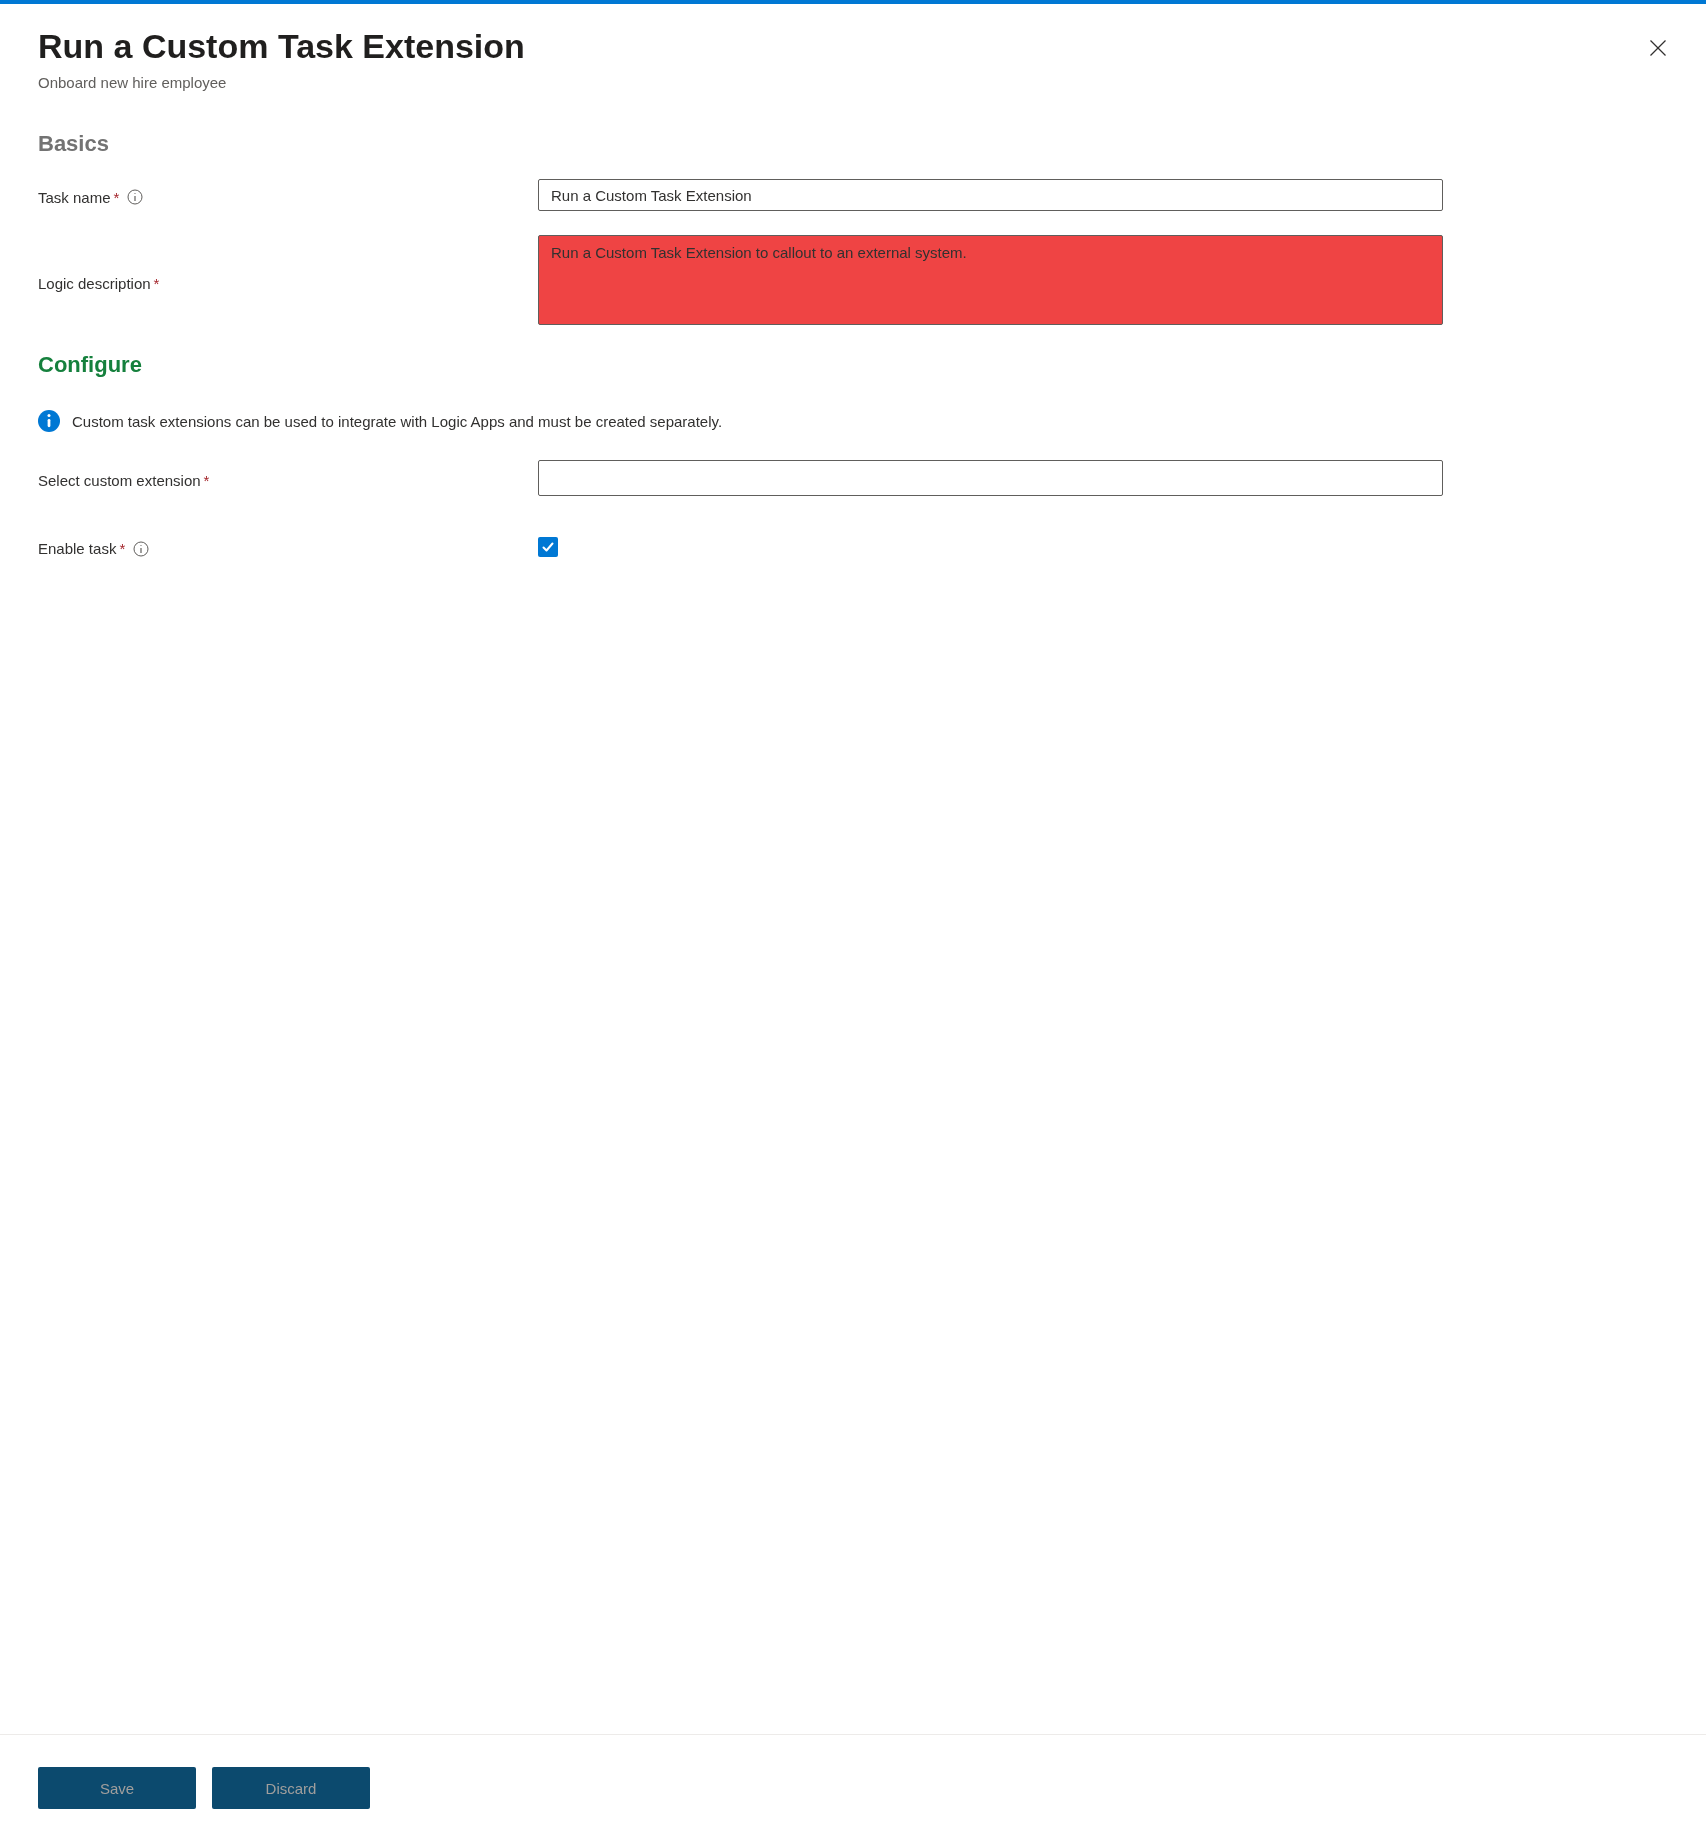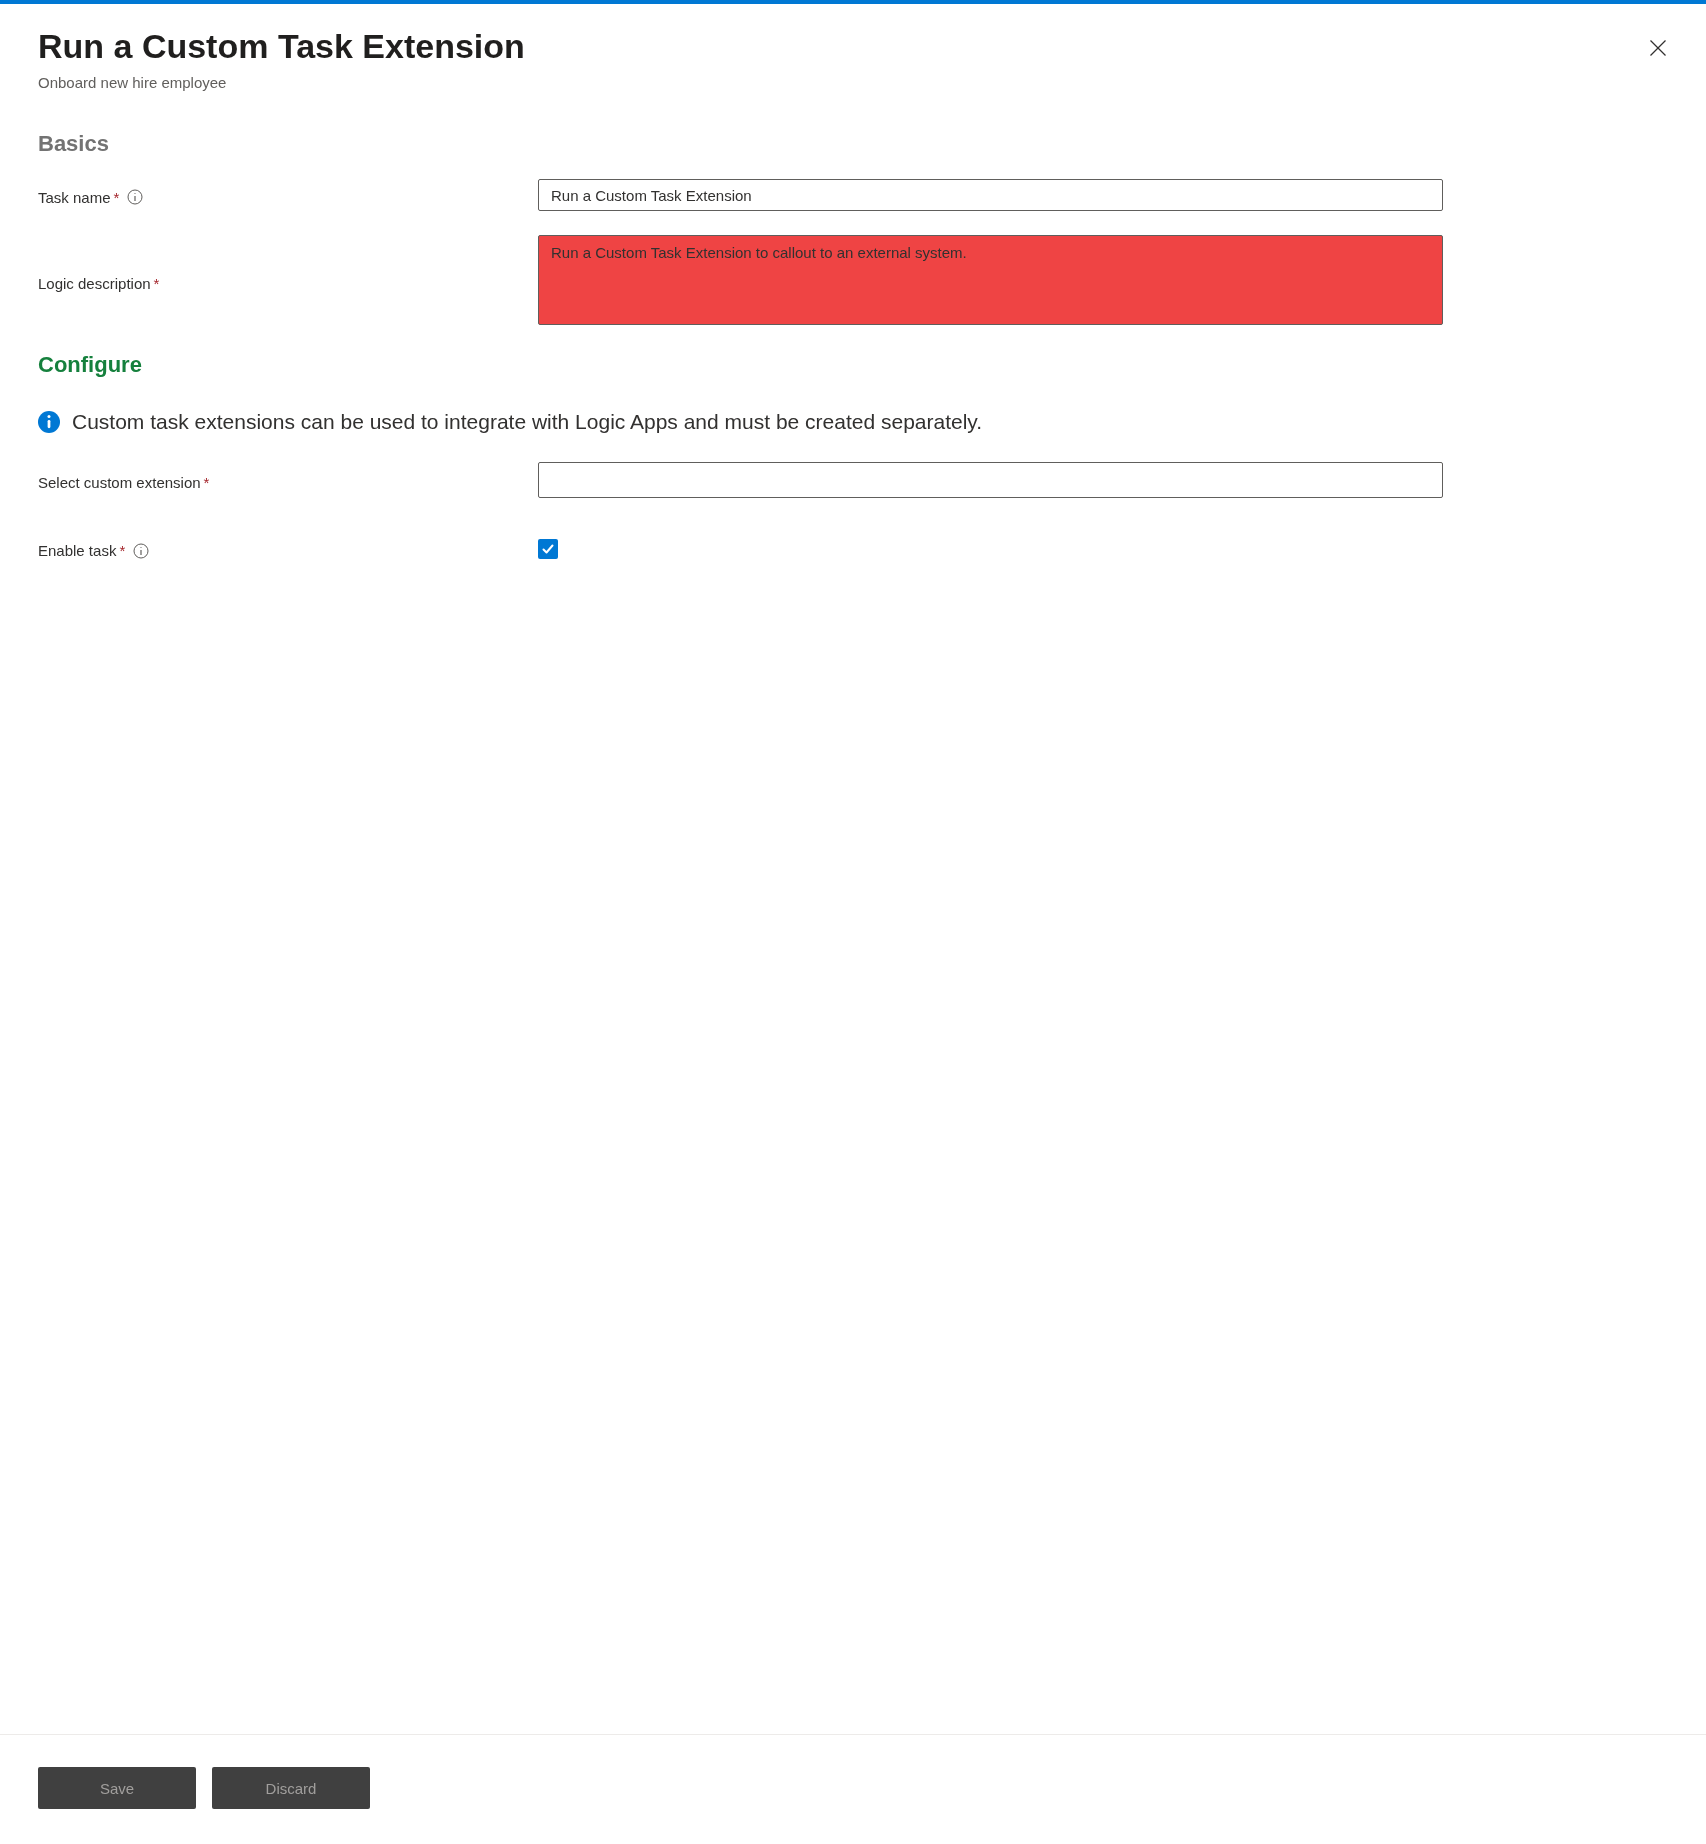--- a/index.html
+++ b/index.html
@@ -153,21 +153,21 @@
     .info-message-icon {
       width: 22px;
       height: 22px;
       flex-shrink: 0;
     }
     .info-message-icon svg {
       width: 22px;
       height: 22px;
     }
     .info-message-text {
-      font-size: 21px;
+      font-size: 15px;
       color: #323130;
     }
     .checkbox-wrap {
       width: 20px;
       height: 20px;
       background: #0078d4;
       border-radius: 2px;
       display: flex;
       align-items: center;
       justify-content: center;
@@ -189,21 +189,21 @@
       gap: 16px;
     }
     .footer-btn {
       min-width: 158px;
       height: 42px;
       padding: 0 20px;
       font-size: 15px;
       font-family: inherit;
       border: none;
       border-radius: 2px;
-      background: #404040;
+      background: #0c4a6e;
       color: #a19f9d;
       cursor: pointer;
     }
   </style>
 </head>
 <body>
 
 <div class="top-border"></div>
 
 <div class="panel">

